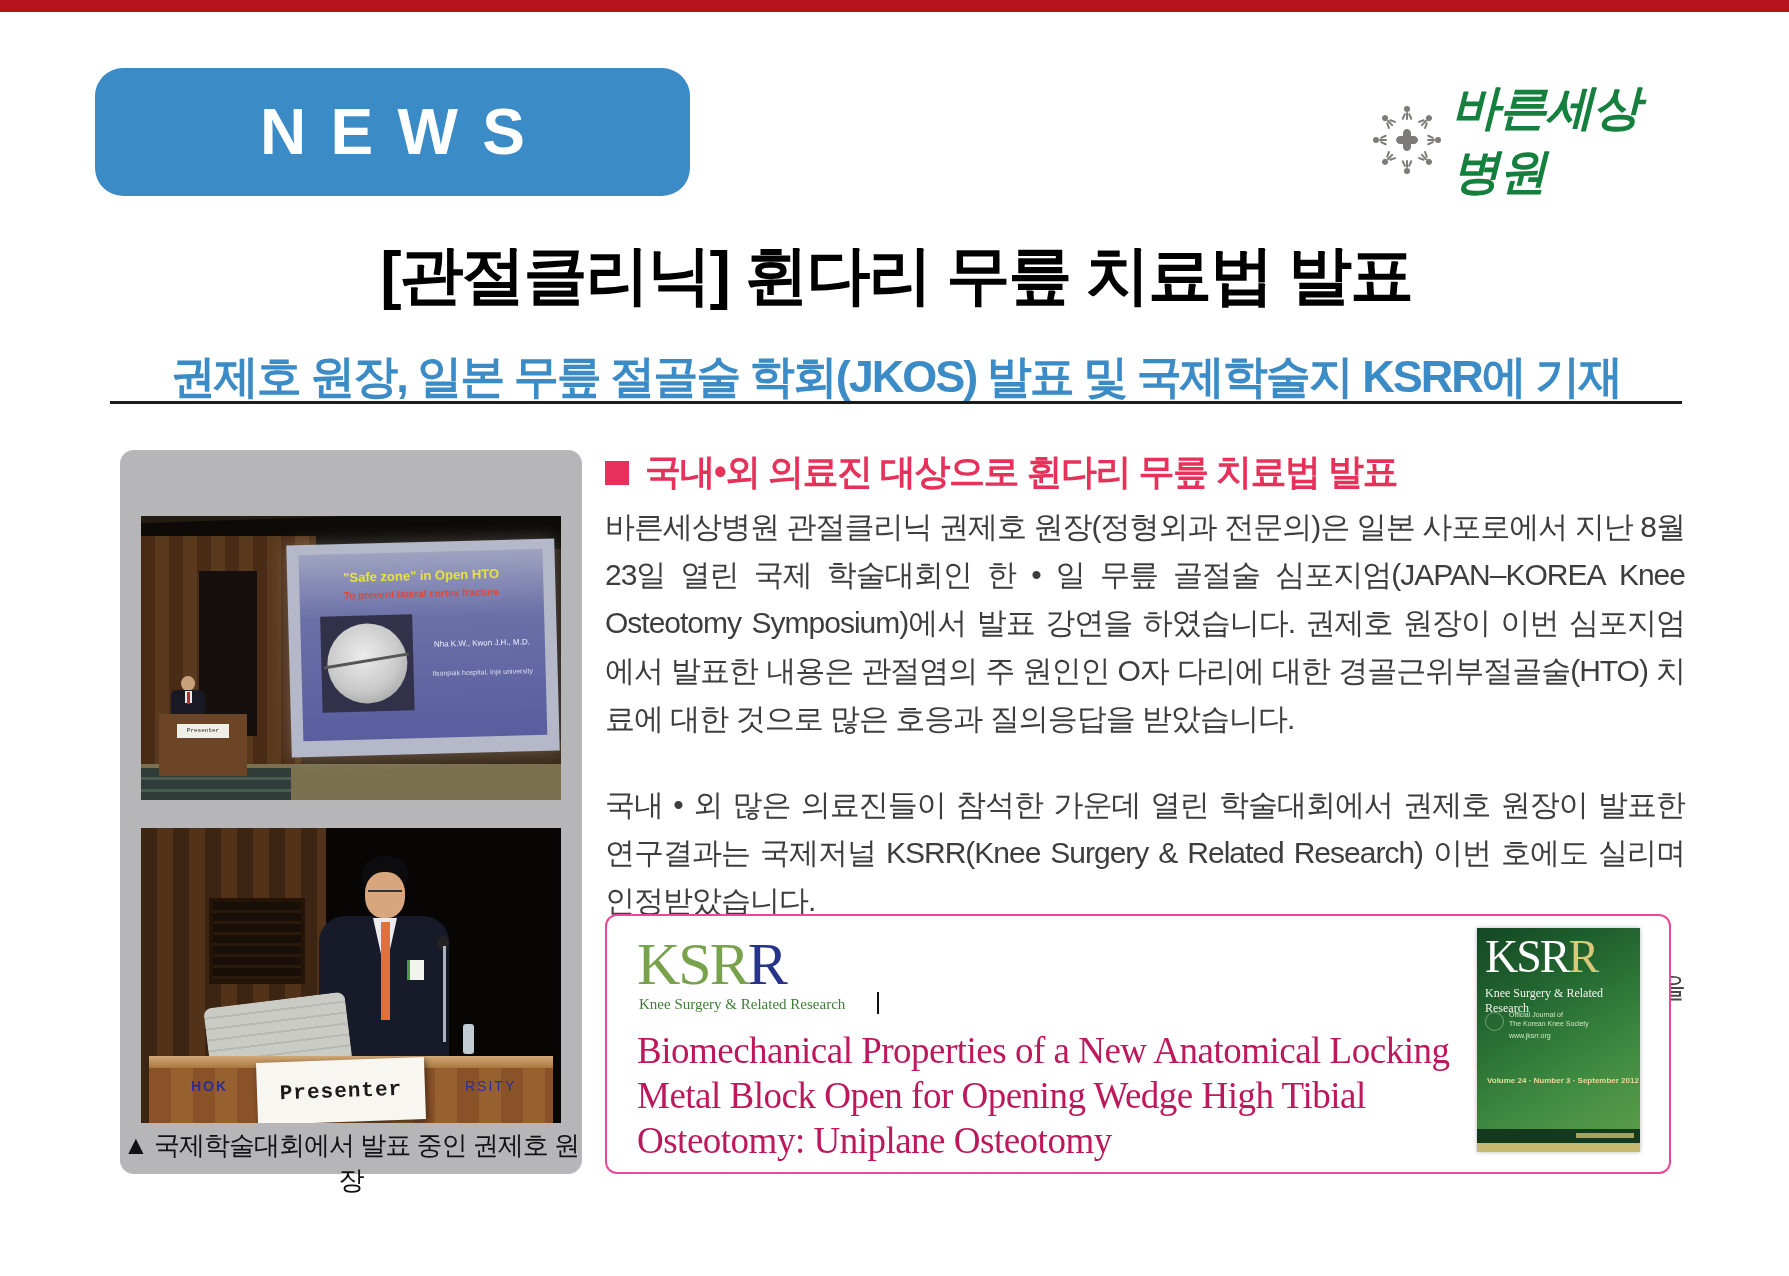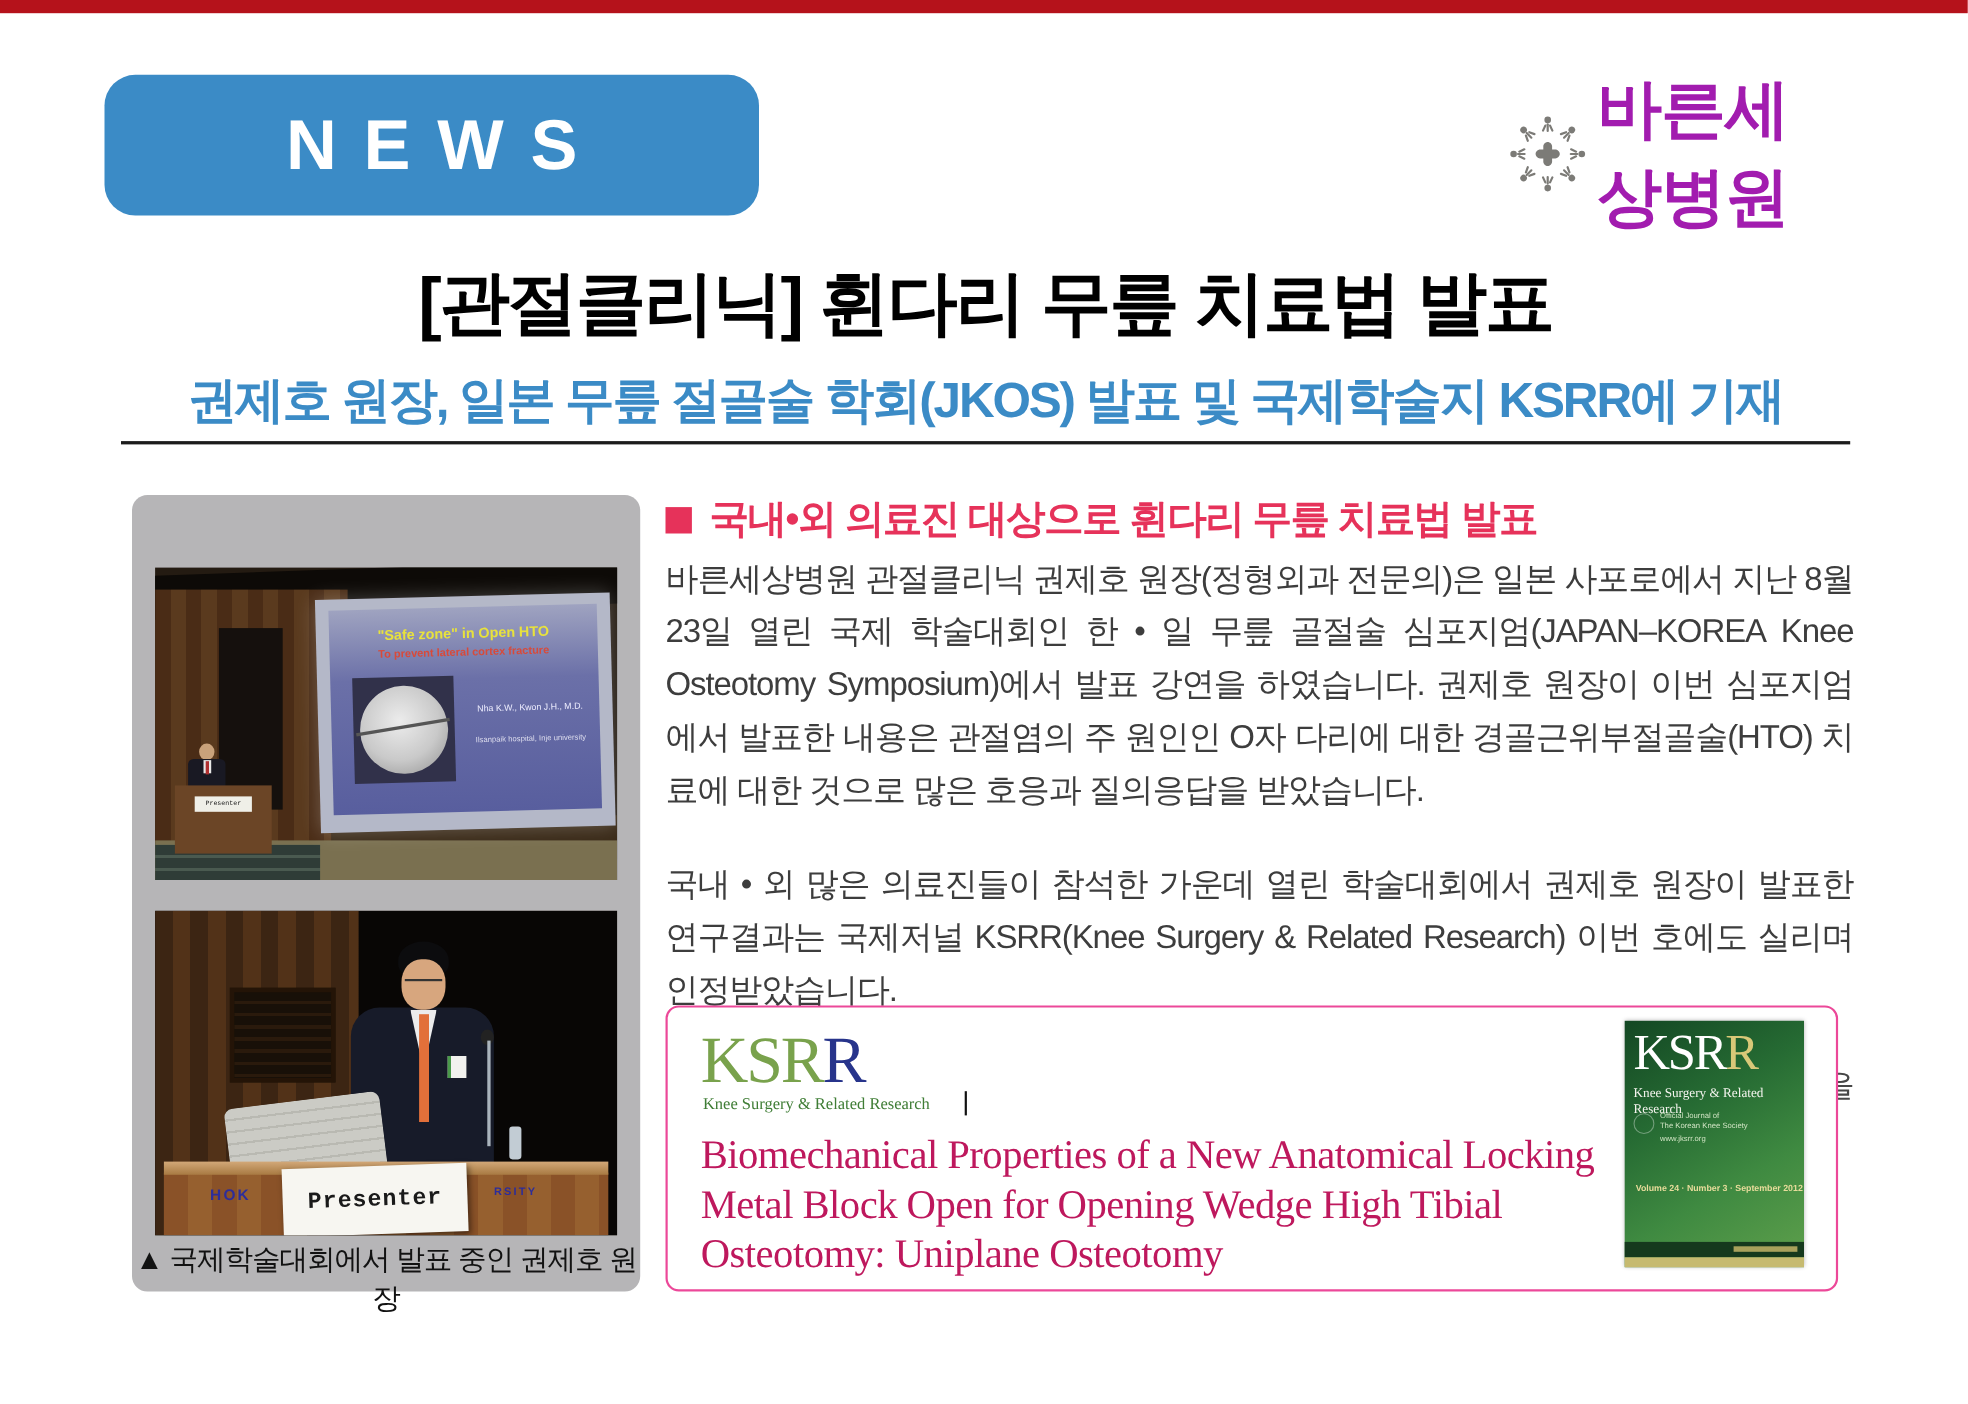--- a/index.html
+++ b/index.html
@@ -10,26 +10,26 @@
   
   .top-bar{left:0;top:0;width:1789px;height:12px;background:#b5121b;}
 
   
   .news-badge{left:95px;top:68px;width:595px;height:128px;background:#3b8bc6;border-radius:28px;
               display:flex;align-items:center;justify-content:center;}
   .news-badge span{color:#fff;font-size:64px;font-weight:bold;letter-spacing:0.38em;padding-left:0.38em;}
 
   
   .logo{left:1370px;top:100px;width:310px;height:80px;display:flex;align-items:center;}
-  .logo-text{color:#a21caf;font-size:59px;font-weight:bold;letter-spacing:-1px;margin-left:8px;}
+  .logo-text{color:#15803d;font-size:48px;font-weight:bold;letter-spacing:-1px;margin-left:8px;font-style:italic;}
 
   
   .main-title{left:110px;top:232px;width:1572px;text-align:center;color:#000;
               font-size:64px;font-weight:900;letter-spacing:-2px;}
-  .sub-title{left:100px;top:334px;width:1592px;text-align:center;color:#3b8bc6;
+  .sub-title{left:100px;top:347px;width:1592px;text-align:center;color:#3b8bc6;
              font-size:45px;font-weight:900;letter-spacing:-2px;}
   .divider{left:110px;top:401px;width:1572px;height:3px;background:#1c1c1c;}
 
   
   .photo-panel{left:120px;top:450px;width:462px;height:724px;background:#b6b5b7;border-radius:14px;}
   .photo{left:21px;width:420px;overflow:hidden;background:#241b12;}
   .photo1{top:66px;height:284px;}
   .photo2{top:378px;height:295px;}
   .caption{left:0;top:678px;width:462px;text-align:center;color:#121212;font-size:26px;letter-spacing:-1px;}
 
@@ -79,21 +79,21 @@
   .p2-monitor{left:66px;top:172px;width:142px;height:72px;background:#cbcbc5;border-radius:8px;
               transform:rotate(-7deg);
               background-image:repeating-linear-gradient(180deg,#cbcbc5 0 9px,#b9b9b2 9px 11px);}
   .p2-mic{left:302px;top:118px;width:3px;height:96px;background:#aab4bc;}
   .p2-michead{left:296px;top:108px;width:12px;height:14px;border-radius:50%;background:#222;}
   .p2-bottle{left:322px;top:196px;width:11px;height:30px;background:#c2ccd4;border-radius:3px;}
   .p2-podium{left:8px;top:238px;width:404px;height:57px;
              background:repeating-linear-gradient(90deg,#8a5228 0 22px,#96602f 22px 44px);}
   .p2-rail{left:0px;top:-10px;width:404px;height:12px;background:linear-gradient(180deg,#d2a878,#a87a42);}
   .p2-hok{left:42px;top:12px;color:#2d2d9a;font-size:14px;font-weight:bold;letter-spacing:2px;}
-  .p2-rsity{left:300px;top:12px;color:#2d2d9a;font-size:10px;font-weight:bold;letter-spacing:2px;}
+  .p2-rsity{left:316px;top:12px;color:#2d2d9a;font-size:14px;font-weight:normal;letter-spacing:2px;}
   .p2-sign{left:108px;top:-6px;width:168px;height:62px;background:#f7f6f1;transform:rotate(-2deg);
            box-shadow:2px 3px 6px rgba(0,0,0,.5);display:flex;align-items:center;justify-content:center;}
   .p2-sign span{font-family:"Liberation Mono",monospace;font-size:21px;font-weight:bold;color:#1a1a1a;letter-spacing:1px;}
 
   
   .section-heading{left:605px;top:448px;width:1080px;display:flex;align-items:center;}
   .section-bullet{width:24px;height:24px;background:#e6325a;margin-right:16px;flex:0 0 auto;}
   .section-heading span{color:#e6325a;font-size:36px;font-weight:900;letter-spacing:-1.5px;text-align:center;}
   .body-col{left:605px;top:503px;width:1080px;}
   .body-col p{margin:0 0 38px 0;color:#3d3d3d;font-size:30px;line-height:48px;

